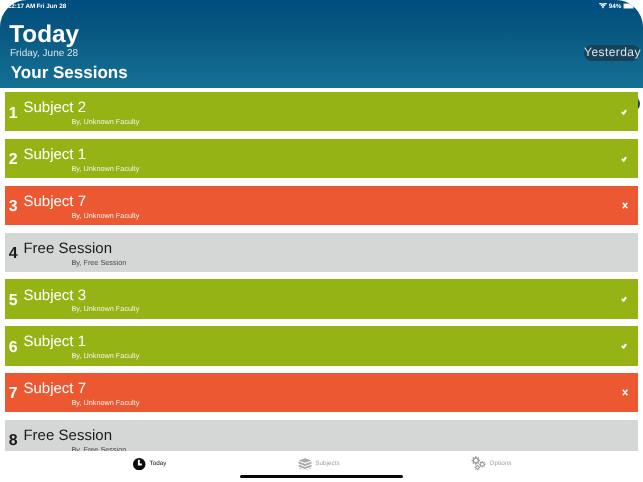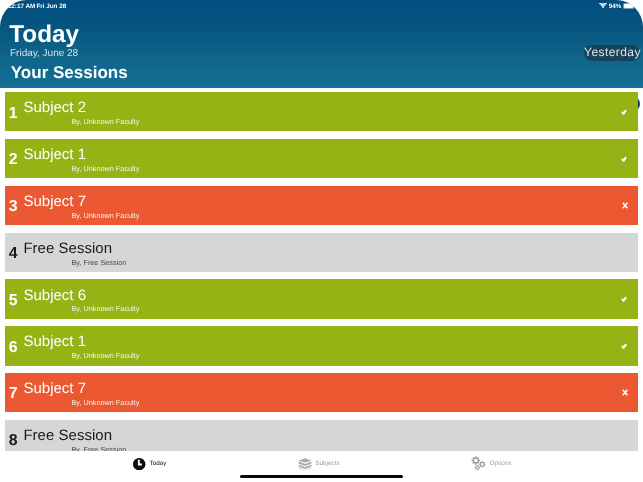--- a/index.html
+++ b/index.html
@@ -112,21 +112,21 @@
           <path d="M2 2 L48 56 M48 2 L2 56" stroke="#fff" stroke-width="15" fill="none" stroke-linecap="butt"></path>
         </svg>
       </div>
       <div class="row r-grey" style="top: 144.63px;">
         <div class="num">4</div>
         <div class="name">Free Session</div>
         <div class="by">By, Free Session</div>
       </div>
       <div class="row r-green" style="top: 191.44px;">
         <div class="num">5</div>
-        <div class="name">Subject 6</div>
+        <div class="name">Subject 3</div>
         <div class="by">By, Unknown Faculty</div>
         <svg class="mark mk-check" width="7.8" height="8.2" viewBox="-9 -9 78 82">
           <path d="M10 42 L27 58 L52 22" stroke="#fff" stroke-width="20" fill="none" stroke-linecap="butt" stroke-linejoin="miter"></path>
         </svg>
       </div>
       <div class="row r-green" style="top: 238.25px;">
         <div class="num">6</div>
         <div class="name">Subject 1</div>
         <div class="by">By, Unknown Faculty</div>
         <svg class="mark mk-check" width="7.8" height="8.2" viewBox="-9 -9 78 82">

